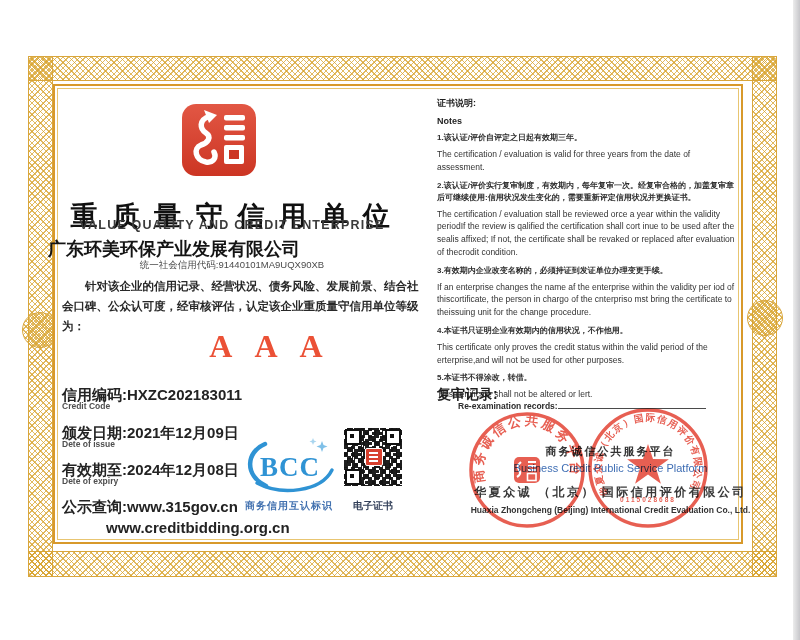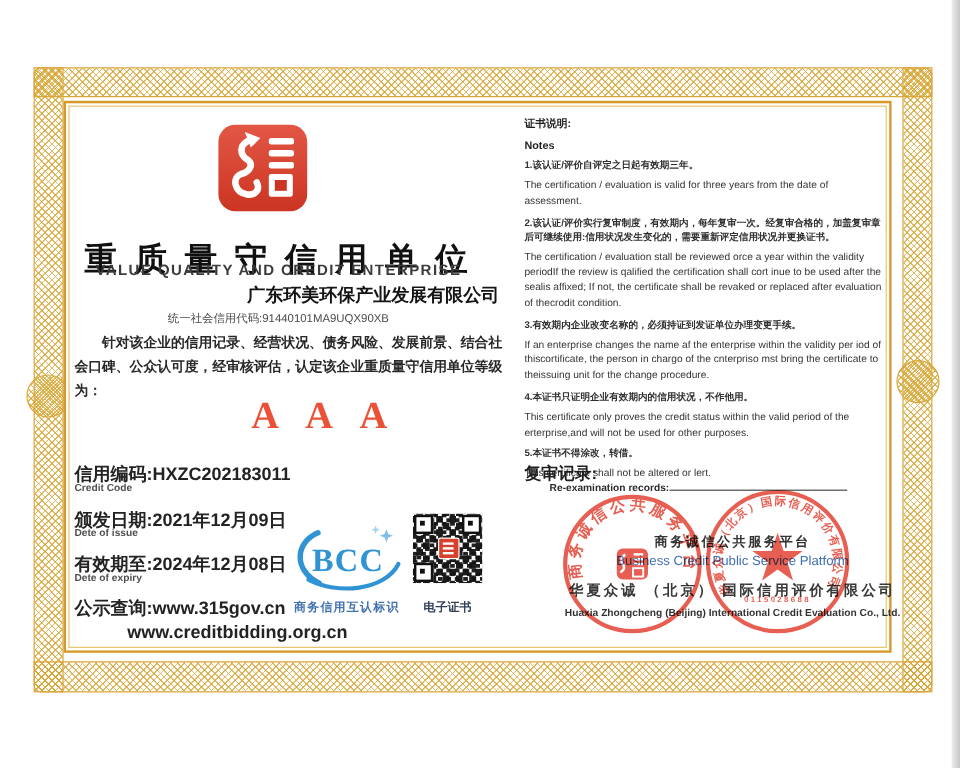--- a/index.html
+++ b/index.html
@@ -25,22 +25,22 @@
       border:1px solid #d9a63c;}
   .rosette.l{left:22px;top:312px;} .rosette.r{left:747px;top:300px;}
   .inner-frame{left:53px;top:84px;width:686px;height:456px;border:2px solid #d8992b;
       box-shadow:inset 0 0 0 2px #fff, inset 0 0 0 3px #e8c571;}
 
   
   .title-cn{left:48px;top:198px;width:368px;text-align:center;font-family:"Liberation Serif",serif;
       font-weight:bold;font-size:27px;letter-spacing:4px;color:#101010;}
   .title-en{left:48px;top:218px;width:368px;text-align:center;font-weight:bold;
       font-size:12.5px;letter-spacing:1.2px;color:#3b3b3b;}
-  .company{left:48px;top:237px;width:368px;text-align:right;font-weight:bold;
-      font-size:15px;color:#141414;}
+  .company{left:48px;top:237px;width:368px;text-align:left;font-weight:bold;
+      font-size:18px;color:#141414;}
   .uscc{left:48px;top:259px;width:368px;text-align:center;font-size:9.5px;color:#4b4b4b;}
   .body-par{left:62px;top:277px;width:366px;font-size:11.5px;line-height:1.72;
       color:#282828;text-indent:2em;font-weight:600;}
   .rating{left:48px;top:328px;width:360px;text-align:center;font-family:"Liberation Serif",serif;
       font-weight:bold;font-size:32px;letter-spacing:22px;text-indent:22px;color:#eb5136;padding-left:38px;}
   .f-cn{font-size:15px;font-weight:600;color:#232323;}
   .f-en{font-size:8.5px;font-weight:600;color:#4f4f4f;}
   .credit-cn{left:62px;top:386px;} .credit-en{left:62px;top:401px;}
   .issue-cn{left:62px;top:424px;}  .issue-en{left:62px;top:439px;}
   .expiry-cn{left:62px;top:461px;} .expiry-en{left:62px;top:476px;}

